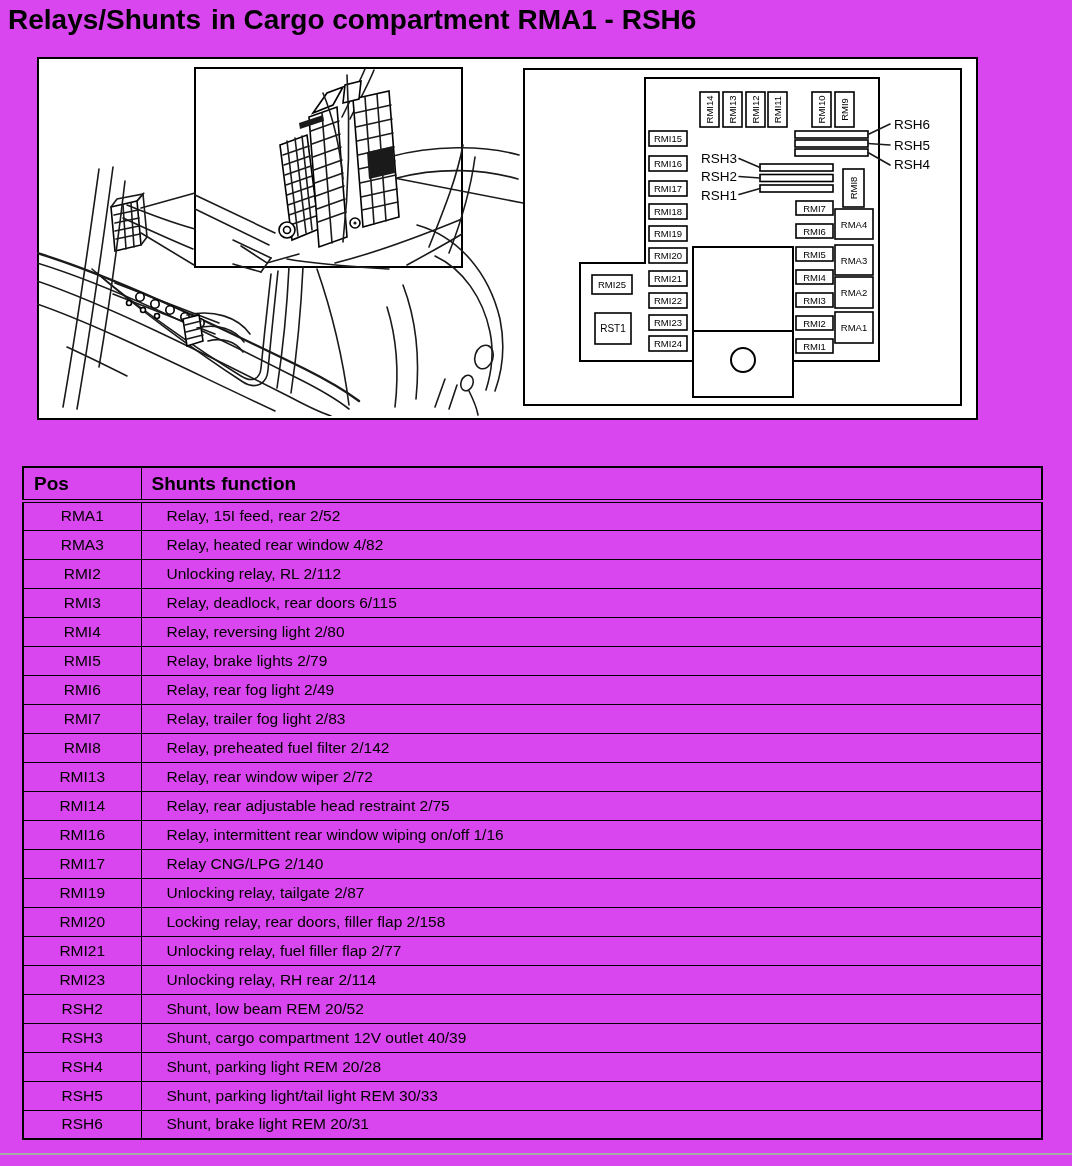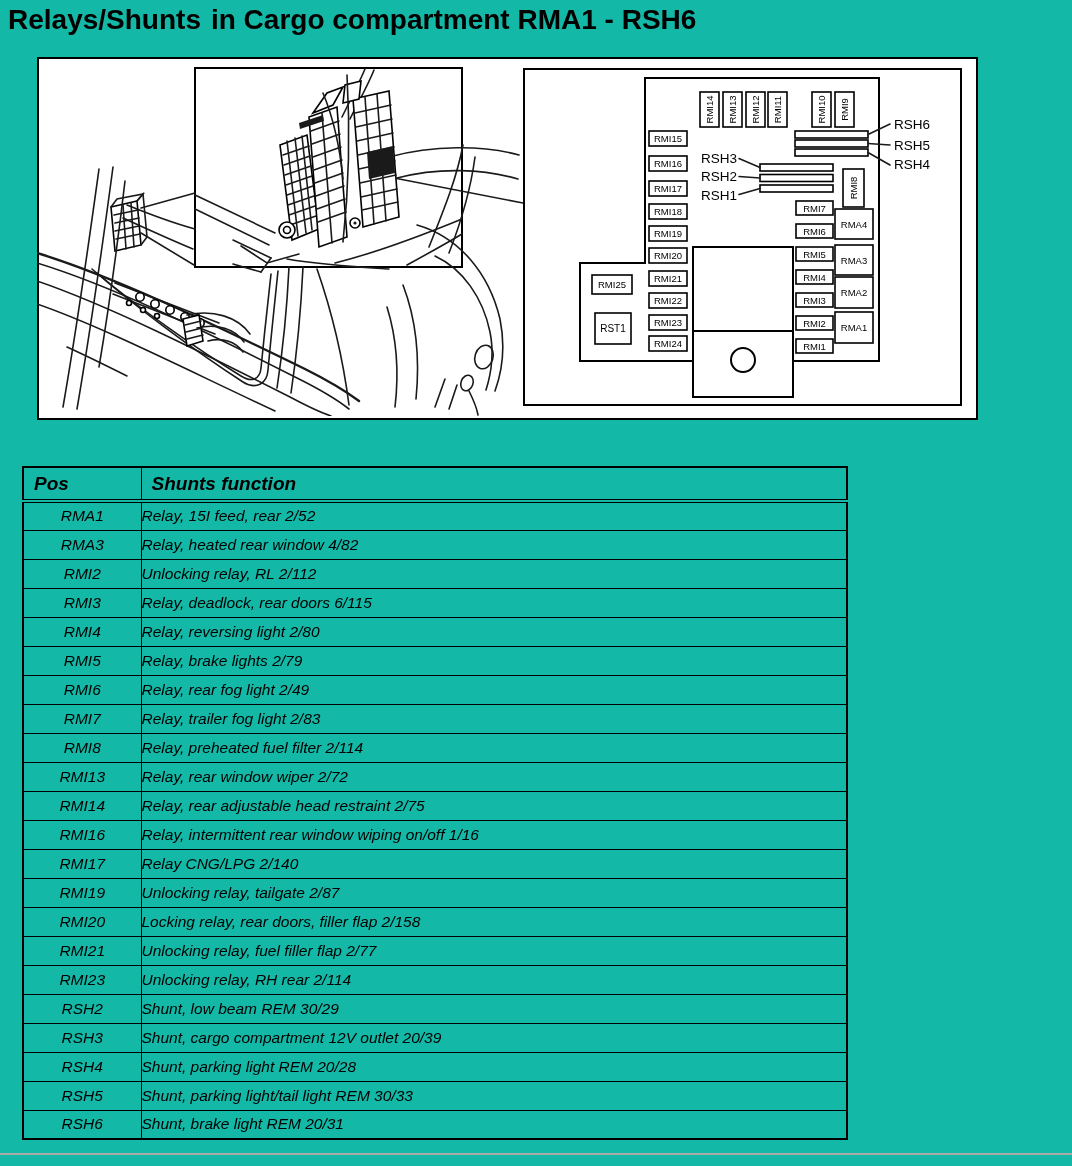--- a/index.html
+++ b/index.html
@@ -1,17 +1,17 @@
 <!DOCTYPE html>
 <html><head>
 <meta charset="utf-8">
 <style>
   html,body{margin:0;padding:0;background:#ffffff;}
   body{font-family:"Liberation Sans", sans-serif; color:#000;}
-  #page{position:relative;width:1072px;height:1166px;background:#14b8a6;overflow:hidden;}
+  #page{position:relative;width:1072px;height:1166px;background:#d946ef;overflow:hidden;}
 
   
   .title{position:absolute;left:8px;top:4px;font-size:28px;font-weight:bold;letter-spacing:0px;white-space:nowrap;}
   .title .t2{margin-left:10px;}
 
   
   .figure-frame{position:absolute;left:37px;top:57px;width:937px;height:359px;border:2px solid #000;background:#fff;}
   .car-svg{position:absolute;left:37px;top:57px;}
   .panel-frame{position:absolute;left:523px;top:68px;width:435px;height:334px;border:2px solid #000;background:#fff;}
   .schematic-svg{position:absolute;left:525px;top:70px;}
@@ -20,27 +20,27 @@
   .ln{fill:none;stroke:#1a1a1a;stroke-width:1.6;stroke-linecap:round;}
   .lnth{fill:none;stroke:#1a1a1a;stroke-width:2.4;stroke-linecap:round;}
   .box{fill:#fff;stroke:#000;stroke-width:1.6;}
   .box2{fill:#fff;stroke:#000;stroke-width:2;}
   .dark{fill:#1a1a1a;stroke:none;}
   .lbl{font-family:"Liberation Sans",sans-serif;font-size:9.5px;fill:#000;}
   .lbl-mid{font-family:"Liberation Sans",sans-serif;font-size:10px;fill:#000;}
   .lbl-big{font-family:"Liberation Sans",sans-serif;font-size:13.5px;fill:#000;}
 
   
-  table.relay-table{position:absolute;left:22px;top:466px;width:826px;border-collapse:collapse;border:2px solid #000;table-layout:fixed;font-style:italic;}
+  table.relay-table{position:absolute;left:22px;top:466px;width:1021px;border-collapse:collapse;border:2px solid #000;table-layout:fixed;}
   .relay-table th,.relay-table td{border:1px solid #000;box-sizing:border-box;}
   .relay-table th{height:34px;font-size:19px;font-weight:bold;text-align:left;padding:0 0 0 10px;border-bottom:4px double #000;}
   .relay-table col.c-pos{width:118px;}
   .relay-table td{height:29px;font-size:15.5px;padding:0;}
   .relay-table td.pos{text-align:center;}
-  .relay-table td.fn{text-align:left;}
+  .relay-table td.fn{padding-left:25px;text-align:left;}
 
   .bottom-rule{position:absolute;left:0;top:1153px;width:1072px;height:2px;background:#aaaaaa;}
 </style>
 </head>
 <body>
 
 <div id="page">
 
   <div class="title">
     <span>Relays/Shunts</span><span class="t2">in Cargo compartment RMA1 - RSH6</span>
@@ -353,21 +353,21 @@
         <tr>
           <td class="pos">RMI6</td>
           <td class="fn">Relay, rear fog light 2/49</td>
         </tr>
         <tr>
           <td class="pos">RMI7</td>
           <td class="fn">Relay, trailer fog light 2/83</td>
         </tr>
         <tr>
           <td class="pos">RMI8</td>
-          <td class="fn">Relay, preheated fuel filter 2/114</td>
+          <td class="fn">Relay, preheated fuel filter 2/142</td>
         </tr>
         <tr>
           <td class="pos">RMI13</td>
           <td class="fn">Relay, rear window wiper 2/72</td>
         </tr>
         <tr>
           <td class="pos">RMI14</td>
           <td class="fn">Relay, rear adjustable head restraint 2/75</td>
         </tr>
         <tr>
@@ -389,25 +389,25 @@
         <tr>
           <td class="pos">RMI21</td>
           <td class="fn">Unlocking relay, fuel filler flap 2/77</td>
         </tr>
         <tr>
           <td class="pos">RMI23</td>
           <td class="fn">Unlocking relay, RH rear 2/114</td>
         </tr>
         <tr>
           <td class="pos">RSH2</td>
-          <td class="fn">Shunt, low beam REM 30/29</td>
+          <td class="fn">Shunt, low beam REM 20/52</td>
         </tr>
         <tr>
           <td class="pos">RSH3</td>
-          <td class="fn">Shunt, cargo compartment 12V outlet 20/39</td>
+          <td class="fn">Shunt, cargo compartment 12V outlet 40/39</td>
         </tr>
         <tr>
           <td class="pos">RSH4</td>
           <td class="fn">Shunt, parking light REM 20/28</td>
         </tr>
         <tr>
           <td class="pos">RSH5</td>
           <td class="fn">Shunt, parking light/tail light REM 30/33</td>
         </tr>
         <tr>

